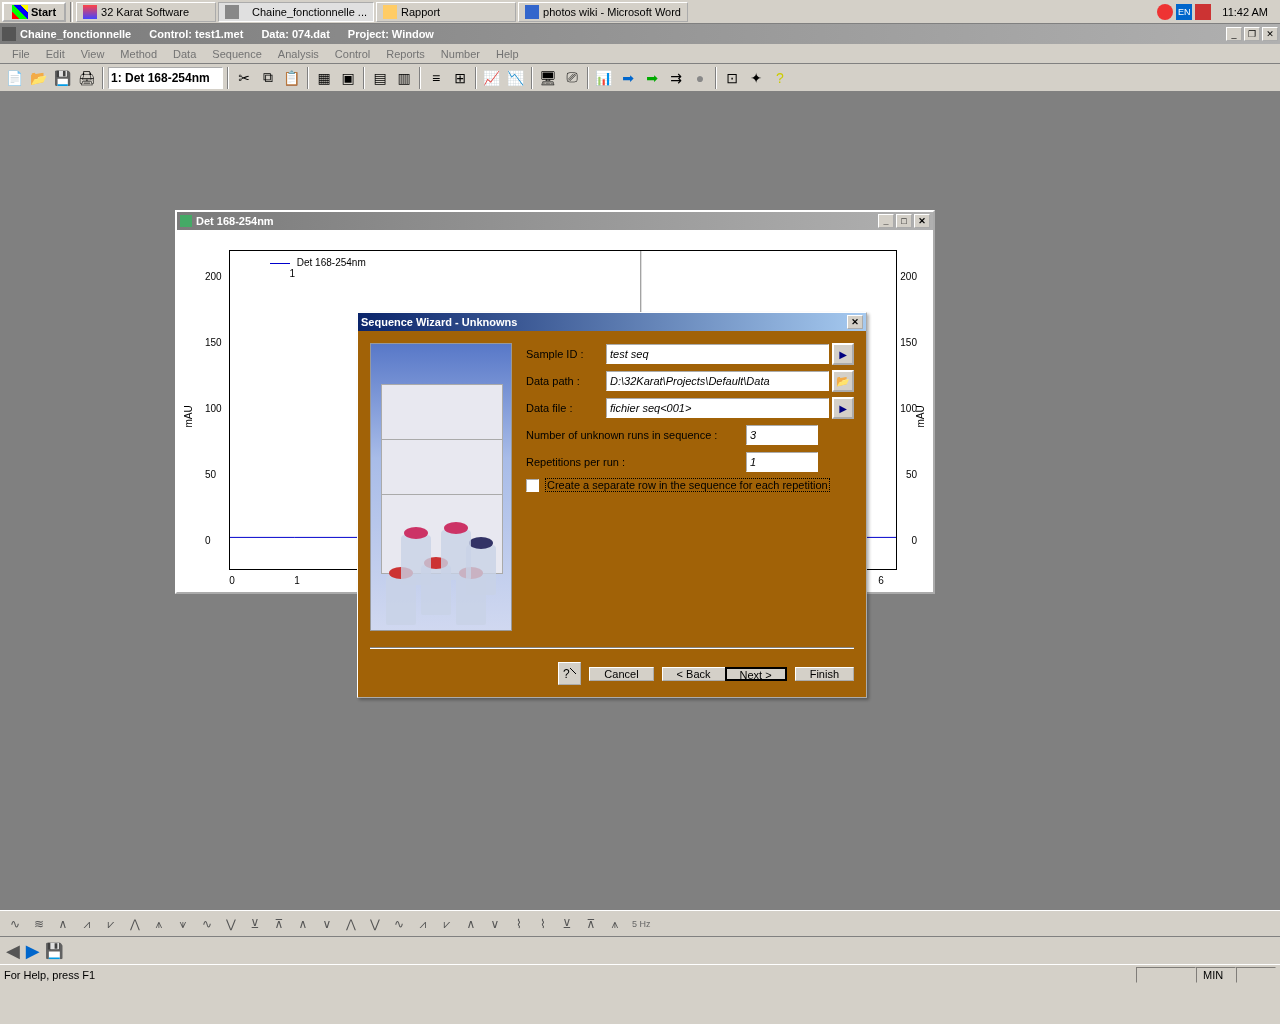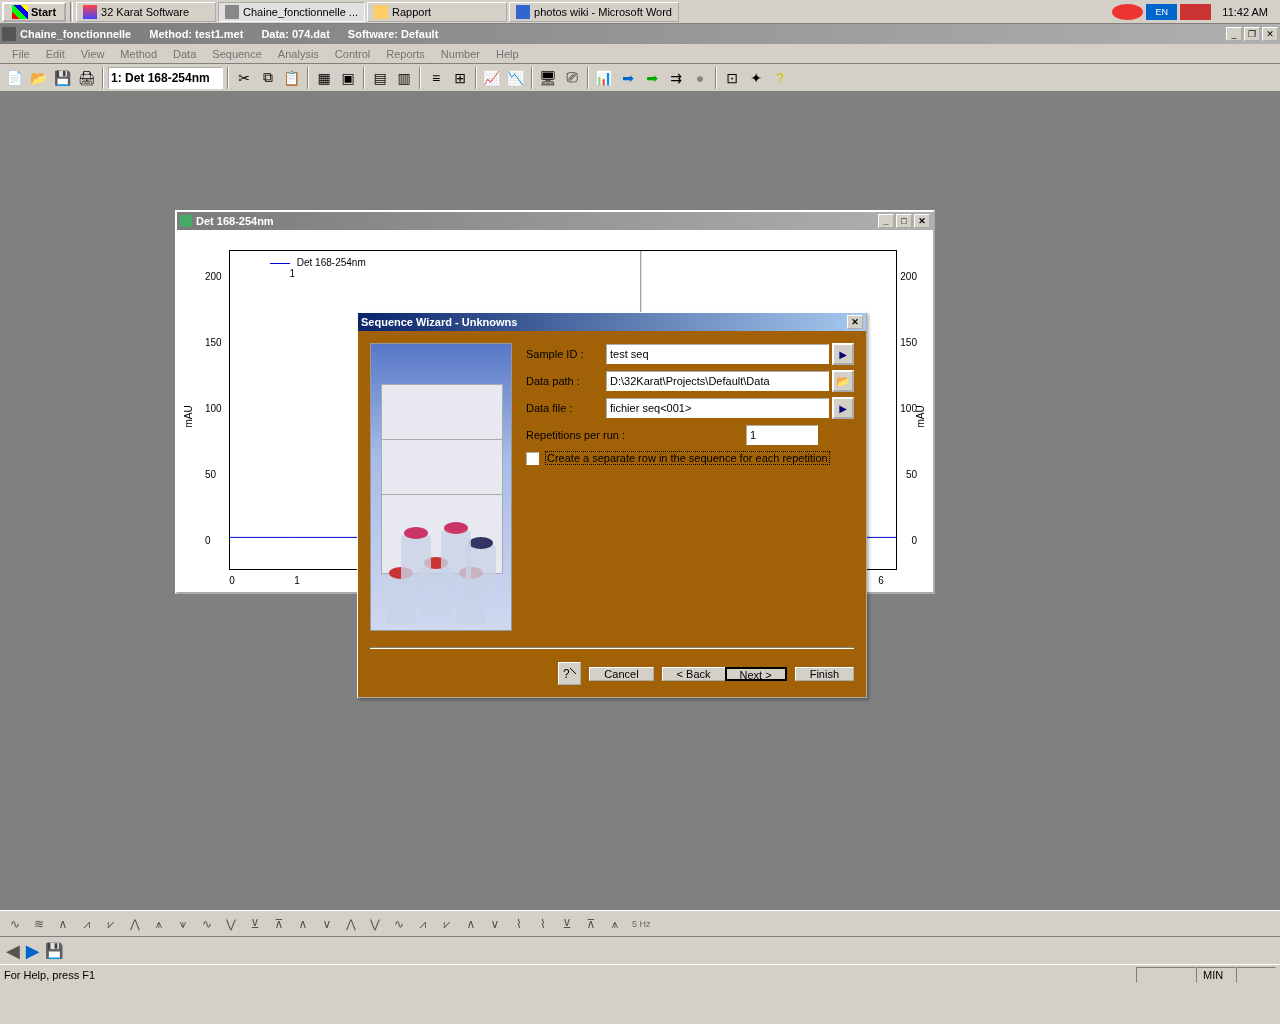--- a/index.html
+++ b/index.html
@@ -2,24 +2,24 @@
 <html><head>
 <meta charset="utf-8">
 <style>
 * { box-sizing: border-box; margin: 0; padding: 0; }
 body { font-family: Tahoma, Arial, sans-serif; font-size: 11px; background: #808080; width: 1280px; height: 1024px; overflow: hidden; position: relative; }
 .taskbar { position: absolute; top: 0; left: 0; right: 0; height: 24px; background: #d4d0c8; border-bottom: 1px solid #808080; display: flex; align-items: center; }
 .start-btn { height: 20px; padding: 0 8px; margin: 2px; background: #d4d0c8; border: 2px outset #fff; display: flex; align-items: center; font-weight: bold; font-size: 11px; cursor: pointer; }
 .start-icon { width: 16px; height: 14px; margin-right: 3px; background: linear-gradient(45deg, #ff0000 0%, #ff0000 25%, #00ff00 25%, #00ff00 50%, #0000ff 50%, #0000ff 75%, #ffff00 75%); }
 .task-sep { width: 3px; height: 20px; border-left: 1px solid #808080; border-right: 1px solid #fff; margin: 0 2px; }
 .task-item { height: 20px; padding: 0 6px; margin: 2px 1px; background: #d4d0c8; border: 1px outset #fff; display: flex; align-items: center; font-size: 11px; cursor: pointer; min-width: 140px; max-width: 170px; overflow: hidden; white-space: nowrap; }
-.task-item.active { border: 1px inset #fff; background: #e0e0e0; }
+.task-item.active { border: 1px inset #fff; background: #e0e0e0; gap: 9px; }
 .task-icon { width: 14px; height: 14px; margin-right: 4px; flex-shrink: 0; }
 .tray { margin-left: auto; display: flex; align-items: center; padding: 0 4px; gap: 3px; }
-.tray-icon { width: 31px; height: 16px; }
+.tray-icon { width: 16px; height: 16px; }
 .clock { padding: 0 8px; font-size: 11px; }
 
 .app-titlebar { position: absolute; top: 24px; left: 0; right: 0; height: 20px; background: linear-gradient(90deg, #7b7b7b, #b0b0b0); display: flex; align-items: center; color: #fff; font-size: 11px; padding: 0 2px; }
 .app-title-icon { width: 14px; height: 14px; margin-right: 4px; background: #555; }
 .app-title-seg { margin-right: 18px; font-weight: bold; }
 .app-win-btns { margin-left: auto; display: flex; gap: 2px; }
 .win-btn { width: 16px; height: 14px; background: #d4d0c8; border: 1px outset #fff; font-size: 9px; text-align: center; line-height: 12px; cursor: pointer; color: #000; }
 
 .menubar { position: absolute; top: 44px; left: 0; right: 0; height: 20px; background: #d4d0c8; display: flex; align-items: center; padding: 0 4px; font-size: 11px; color: #737373; border-bottom: 1px solid #808080; }
 .menu-item { padding: 2px 8px; cursor: pointer; }
@@ -51,21 +51,21 @@
 .dialog { position: absolute; left: 357px; top: 312px; width: 510px; height: 386px; background: #a16207; border: 1px outset #fff; box-shadow: 2px 2px 3px rgba(0,0,0,0.3); }
 .dlg-titlebar { height: 18px; background: linear-gradient(90deg, #0a246a, #a6caf0); display: flex; align-items: center; padding: 0 3px; color: #fff; font-size: 11px; font-weight: bold; }
 .dlg-body { padding: 12px; display: flex; gap: 14px; }
 .dlg-image { width: 142px; height: 288px; background: linear-gradient(180deg, #5878c8 0%, #a8bce8 40%, #d0d8f0 100%); border: 1px solid #999; position: relative; overflow: hidden; }
 .vial { position: absolute; width: 30px; height: 50px; border-radius: 4px 4px 2px 2px; }
 .vial-cap { position: absolute; top: -8px; left: 3px; width: 24px; height: 12px; border-radius: 50%; }
 .dlg-form { flex: 1; }
 .form-row { display: flex; align-items: center; margin-bottom: 5px; height: 22px; }
 .form-label { width: 176px; font-size: 11px; }
 .form-label.short { width: 80px; }
-.form-input { flex: 1; height: 20px; border: 1px inset #fff; background: #fff; font-size: 11px; padding: 0 3px; }
+.form-input { flex: 1; height: 20px; border: 1px inset #fff; background: #fff; font-size: 11px; padding: 0 3px; font-style: italic; }
 .form-input.num { width: 72px; flex: none; }
 .arrow-btn { width: 22px; height: 22px; background: #d4d0c8; border: 2px outset #fff; margin-left: 3px; cursor: pointer; color: #000080; font-size: 10px; display:flex; align-items:center; justify-content:center; }
 .browse-btn { width: 22px; height: 22px; background: #d4d0c8; border: 2px outset #fff; margin-left: 3px; cursor: pointer; display:flex; align-items:center; justify-content:center; }
 .chk-row { display: flex; align-items: center; margin-top: 4px; }
 .chk { width: 13px; height: 13px; border: 1px inset #fff; background: #fff; margin-right: 6px; }
 .dlg-sep { border-top: 1px solid #808080; border-bottom: 1px solid #fff; margin: 0 12px; position: absolute; left:0; right:0; bottom: 48px; }
 .dlg-buttons { position: absolute; bottom: 12px; right: 12px; display: flex; gap: 8px; align-items: center; }
 .dlg-btn { height: 14px; padding: 0 14px; background: #d4d0c8; border: 1px outset #fff; font-size: 11px; cursor: pointer; }
 .dlg-btn.default { border: 2px solid #000; padding: 0 13px; }
 .help-btn { width: 23px; height: 23px; background: #d4d0c8; border: 1px outset #fff; cursor: pointer; display:flex; align-items:center; justify-content:center; }
@@ -114,23 +114,23 @@
     <span class="tray-icon" style="background:#e33;border-radius:50%;"></span>
     <span class="tray-icon" style="background:#06c;color:#fff;font-size:9px;text-align:center;line-height:16px;">EN</span>
     <span class="tray-icon" style="background:#c33;"></span>
     <span class="clock">11:42 AM</span>
   </div>
 </div>
 
 <div class="app-titlebar">
   <span class="app-title-icon"></span>
   <span class="app-title-seg">Chaine_fonctionnelle</span>
-  <span class="app-title-seg">Method: test1.met</span>
+  <span class="app-title-seg">Control: test1.met</span>
   <span class="app-title-seg">Data: 074.dat</span>
-  <span class="app-title-seg">Software: Default</span>
+  <span class="app-title-seg">Project: Window</span>
   <div class="app-win-btns">
     <div class="win-btn">_</div>
     <div class="win-btn">❐</div>
     <div class="win-btn">✕</div>
   </div>
 </div>
 
 <div class="menubar">
   <span class="menu-item">File</span>
   <span class="menu-item">Edit</span>
@@ -271,20 +271,24 @@
       </div>
       <div class="form-row">
         <span class="form-label short">Data path :</span>
         <input class="form-input" value="D:\32Karat\Projects\Default\Data" style="">
         <div class="browse-btn">📂</div>
       </div>
       <div class="form-row">
         <span class="form-label short">Data file :</span>
         <input class="form-input" value="fichier seq&lt;001&gt;" style="">
         <div class="arrow-btn">▶</div>
+      </div>
+      <div class="form-row">
+        <span class="form-label" style="width:220px;">Number of unknown runs in sequence :</span>
+        <input class="form-input num" value="3" style="">
       </div>
       <div class="form-row">
         <span class="form-label" style="width:220px;">Repetitions per run :</span>
         <input class="form-input num" value="1" style="">
       </div>
       <div class="chk-row">
         <div class="chk"></div>
         <span style="border:1px dotted #000; padding:0 1px;">Create a separate row in the sequence for each repetition</span>
       </div>
     </div>

